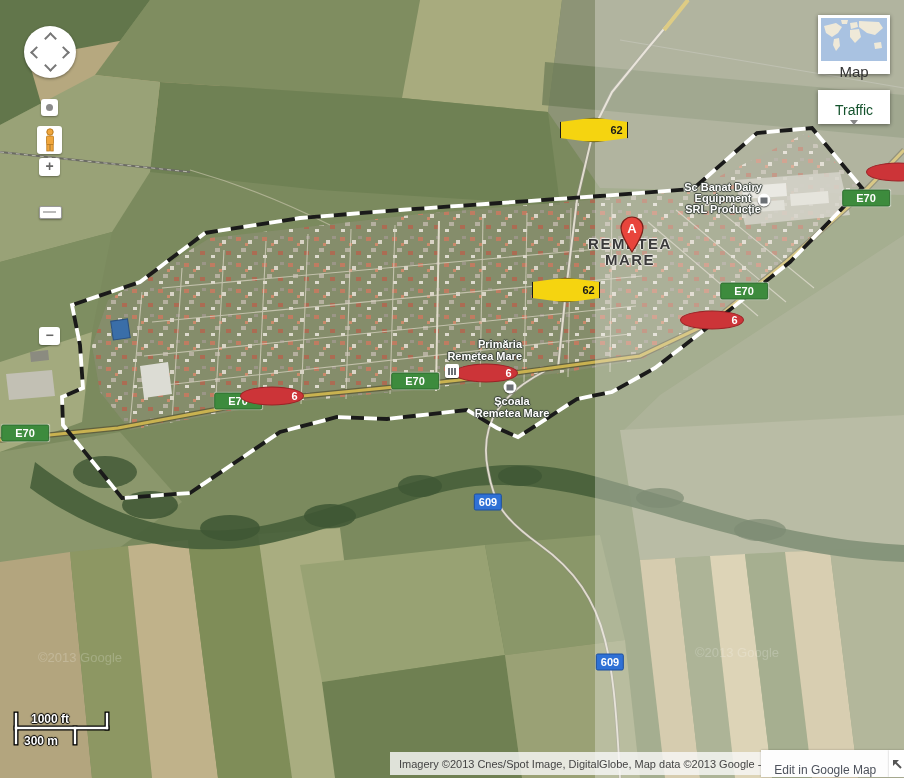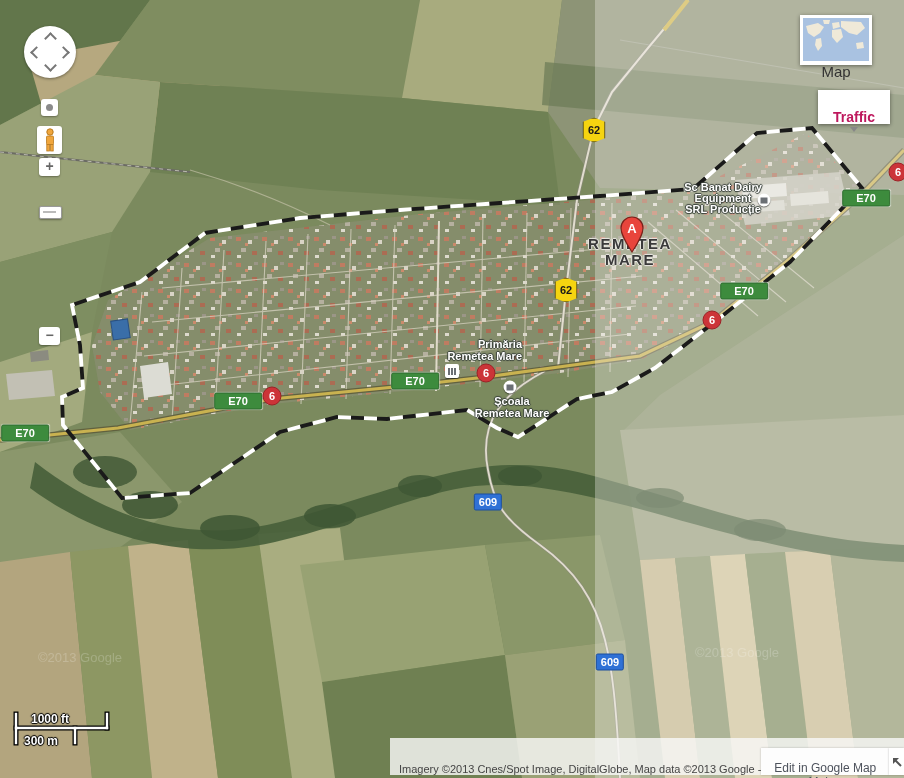--- a/index.html
+++ b/index.html
@@ -9,21 +9,21 @@
 
   
   .maplabel{position:absolute;text-align:center;pointer-events:none;white-space:nowrap;}
   .halo-dark{color:#fff;font-size:11px;font-weight:bold;
     text-shadow:1px 0 1px #38403a,-1px 0 1px #38403a,0 1px 1px #38403a,0 -1px 1px #38403a;}
   .town{color:#3a3a3a;font-size:15px;font-weight:bold;letter-spacing:1.5px;line-height:16px;
     text-shadow:1px 0 1px #eceae4,-1px 0 1px #eceae4,0 1px 1px #eceae4,0 -1px 1px #eceae4;}
   .watermark{position:absolute;color:#fff;opacity:.20;font-size:13px;pointer-events:none;}
 
   
-  .badge{position:absolute;transform:translate(-50%,-50%);font-weight:bold;text-align:center;}
+  .badge{position:absolute;transform:translate(-50%,-50%);font-weight:bold;text-align:center;padding-left:45px;}
   .badge-euro{background:#3d8b3d;color:#fff;font-size:11px;padding:1px 13px 2px;border-radius:2px;
     border:1px solid #2c6b2c;box-shadow:0 0 1px rgba(255,255,255,.6);}
   .badge-dn{background:#cc3438;color:#fff;width:17px;height:17px;line-height:17px;font-size:11px;
     border-radius:50%;border:1px solid #9c2226;}
   .badge-county{background:#f5d410;color:#1a1a1a;width:21px;height:23px;line-height:23px;font-size:11px;
     border:1.5px solid #1a1a1a;
     clip-path:polygon(50% 0,100% 18%,100% 82%,50% 100%,0 82%,0 18%);
     border-radius:4px;}
   .badge-local{background:#2f71d6;color:#fff;font-size:11px;padding:1px 4px 2px;border-radius:2px;
     border:1px solid #1c4f9e;}
@@ -55,40 +55,40 @@
   #zoom-in-button,#zoom-out-button{left:39px;width:21px;height:18px;border-radius:3px;cursor:pointer;
     color:#666;font-weight:bold;font-size:14px;line-height:17px;text-align:center;}
   #zoom-in-button{top:158px;}
   #zoom-out-button{top:327px;}
   #zoom-track{left:46px;top:176px;width:7px;height:151px;background:#fff;border:1px solid #b3b3b3;
     box-shadow:0 1px 2px rgba(0,0,0,.3);cursor:pointer;}
   #zoom-handle{left:39px;top:206px;width:21px;height:11px;border-radius:2px;border:1px solid #999;cursor:grab;}
   #zoom-handle .bar{position:absolute;left:3px;top:4px;width:13px;height:2px;background:#bbb;}
 
   
-  #overview-card{position:absolute;left:800px;top:15px;width:72px;height:50px;background:#fff;
+  #overview-card{position:absolute;left:818px;top:15px;width:72px;height:59px;background:#fff;
     box-shadow:0 1px 4px rgba(0,0,0,.45);cursor:pointer;}
   #overview-thumb{position:absolute;left:3px;top:3px;width:66px;height:43px;}
   #overview-label{position:absolute;left:0;right:0;top:48px;text-align:center;color:#333;font-size:15px;}
   #traffic-card{position:absolute;left:818px;top:90px;width:72px;height:34px;background:#fff;
     box-shadow:0 1px 4px rgba(0,0,0,.45);cursor:pointer;text-align:center;}
-  #traffic-label{color:#be185d;font-size:14px;margin-top:19px;font-weight:bold;}
+  #traffic-label{color:#14532d;font-size:14px;margin-top:12px;}
   #traffic-caret{width:0;height:0;border-left:4px solid transparent;border-right:4px solid transparent;
     border-top:5px solid #888;margin:2px auto 0;}
 
   
   #scale-bar{position:absolute;left:12px;top:706px;width:120px;height:48px;pointer-events:none;}
   .scale-text{position:absolute;color:#fff;font-size:12px;font-weight:bold;
     text-shadow:1px 0 1px #000,-1px 0 1px #000,0 1px 1px #000,0 -1px 1px #000;}
   #scale-ft-label{left:19px;top:6px;}
   #scale-m-label{left:12px;top:28px;}
 
   
-  #attribution{position:absolute;left:390px;right:0;bottom:3px;height:37px;
-    background:rgba(248,248,246,.82);display:flex;align-items:flex-end;}
+  #attribution{position:absolute;left:390px;right:0;bottom:3px;height:23px;
+    background:rgba(248,248,246,.82);display:flex;align-items:center;}
   #attr-text{flex:1;color:#444;font-size:11px;padding-left:9px;white-space:nowrap;}
   #edit-mapmaker-button{background:#fdfdfd;border:0;color:#4d525c;font-size:12px;height:27px;
     padding:13px 10px;cursor:pointer;box-shadow:0 0 2px rgba(0,0,0,.25);font-family:inherit;}
   #collapse-button{width:19px;height:27px;background:#fff;display:flex;align-items:center;
     justify-content:center;cursor:pointer;box-shadow:0 0 2px rgba(0,0,0,.25);}
 </style>
 </head>
 <body>
 
 <div id="map-root">

